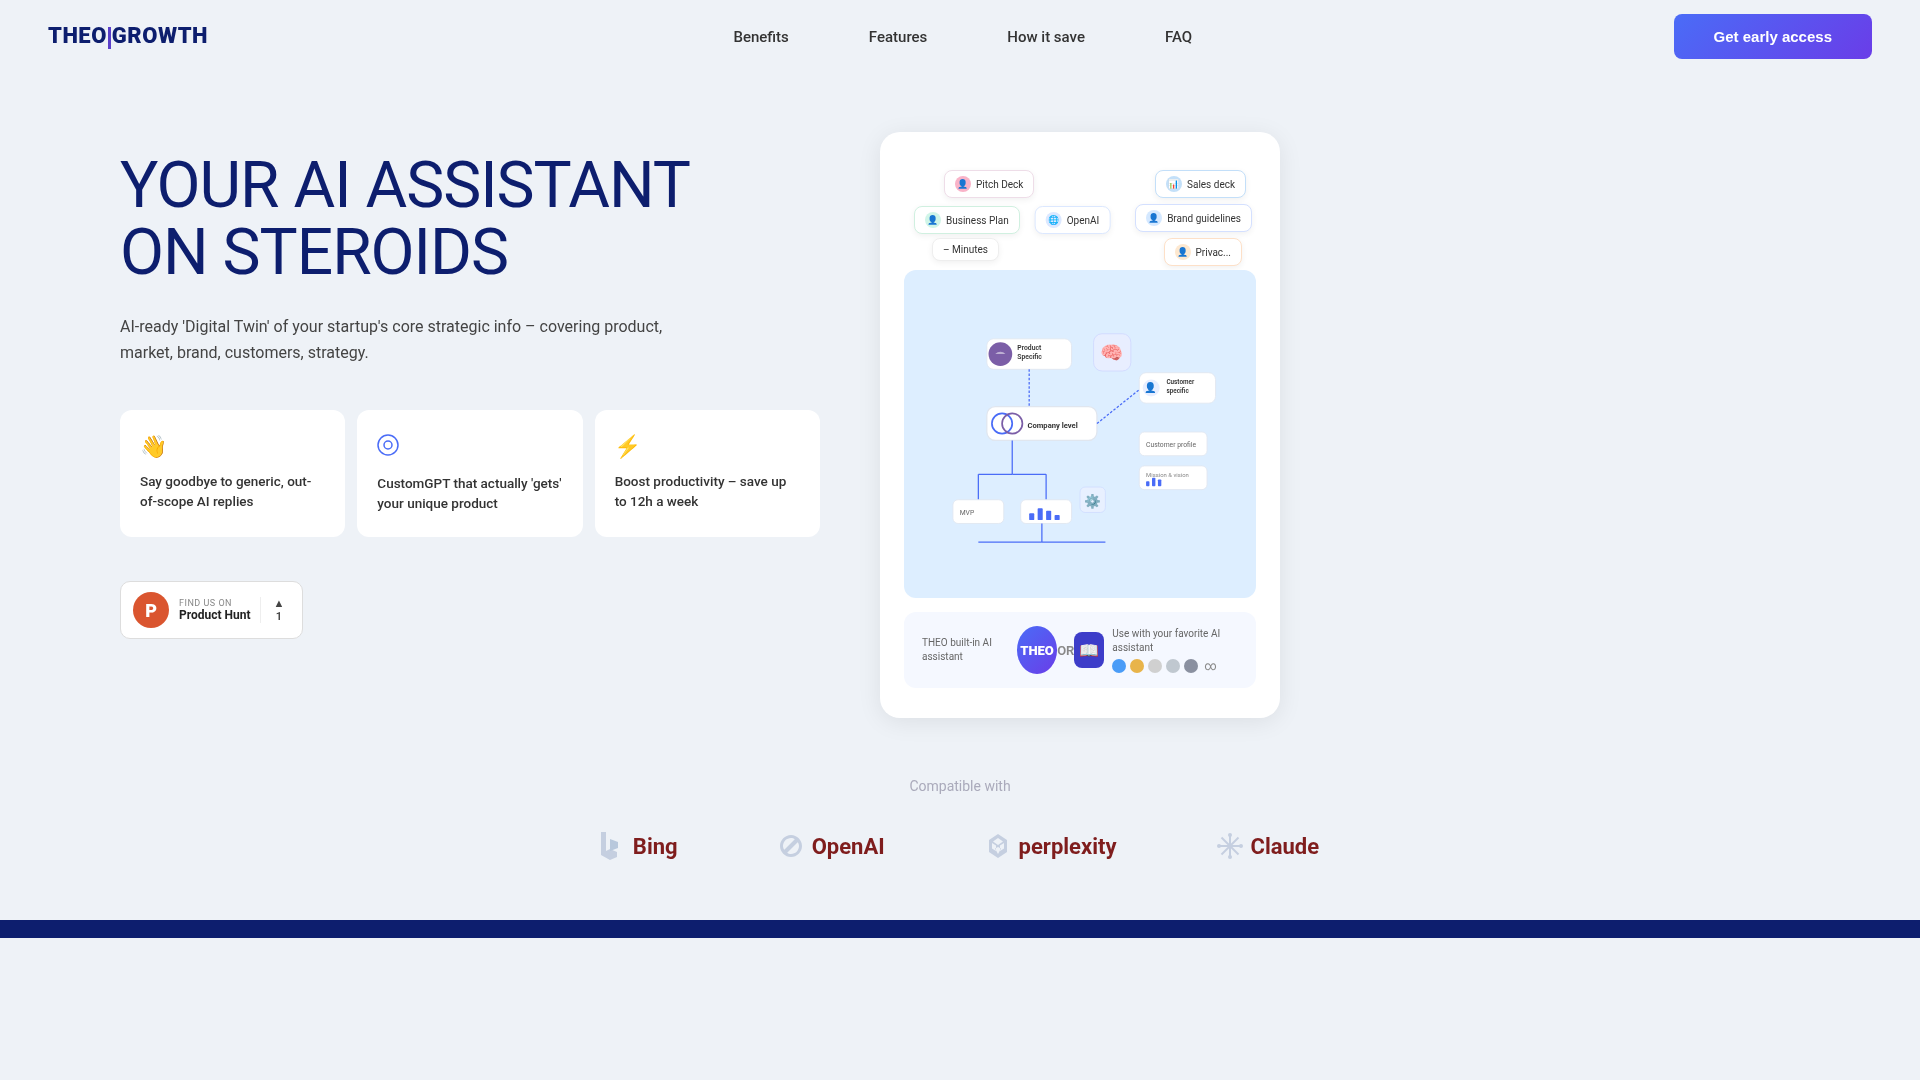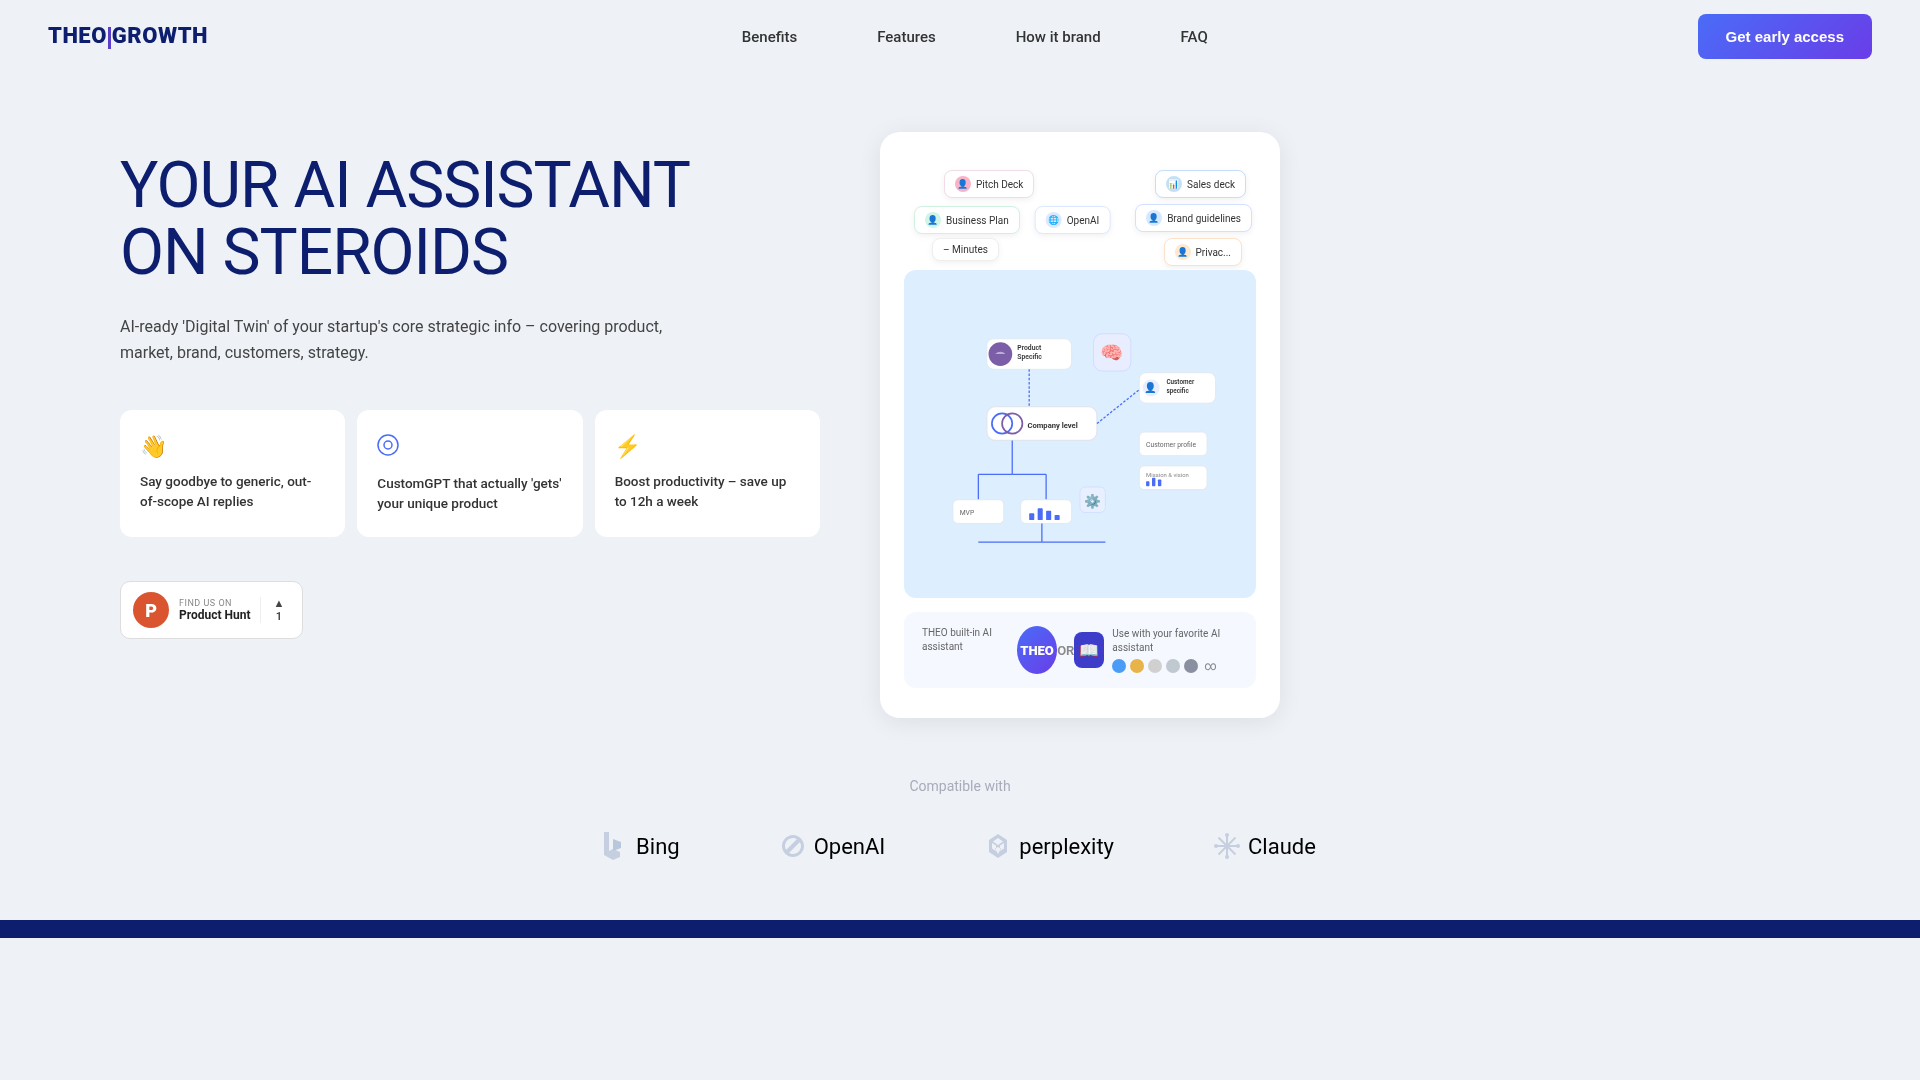--- a/index.html
+++ b/index.html
@@ -53,21 +53,21 @@
       text-decoration: none;
       color: #333;
       font-size: 15px;
       font-weight: 500;
       padding-left: 44px;
     }
     .nav-cta {
       background: linear-gradient(135deg, #4a6cf7, #6a3de8);
       color: white;
       border: none;
-      padding: 14px 28px;
+      padding: 14px 40px;
       border-radius: 8px;
       font-size: 15px;
       font-weight: 600;
       cursor: pointer;
       white-space: nowrap;
     }
 
     
     .hero {
       display: flex;
@@ -202,20 +202,21 @@
     .diagram-bottom {
       display: flex;
       align-items: center;
       justify-content: space-between;
       background: #f5f8ff;
       border-radius: 12px;
       padding: 14px 18px;
     }
     .theo-built {
       display: flex;
+      align-items: center;
       gap: 0;
       font-size: 11px;
       color: #555;
     }
     .theo-circle {
       width: 48px;
       height: 48px;
       background: linear-gradient(135deg, #4a6cf7, #6a3de8);
       border-radius: 50%;
       display: flex;
@@ -271,22 +272,22 @@
       margin-bottom: 38px;
     }
     .compatible-logos {
       display: flex;
       justify-content: center;
       align-items: center;
       gap: 100px;
     }
     .compat-logo {
       font-size: 22px;
-      font-weight: 400;
-      color: #000000;
+      font-weight: 700;
+      color: #7f1d1d;
       display: flex;
       align-items: center;
       gap: 8px;
     }
     .compat-logo svg {
       fill: #c5cfe0;
     }
 
     
     .footer-strip {
@@ -299,21 +300,21 @@
 
 <nav>
   <div class="nav-logo">
     <span class="logo-text">
       <span class="logo-theo">THEO</span><span class="logo-divider"></span><span class="logo-growth">GROWTH</span>
     </span>
   </div>
   <ul class="nav-links">
     <li><a href="#">Benefits</a></li>
     <li><a href="#">Features</a></li>
-    <li><a href="#">How it brand</a></li>
+    <li><a href="#">How it save</a></li>
     <li><a href="#">FAQ</a></li>
   </ul>
   <button class="nav-cta">Get early access</button>
 </nav>
 
 <section class="hero">
   <div class="hero-left">
     <h1 class="hero-title">
       <span>YOUR AI ASSISTANT</span><br>
       <span>ON STEROIDS</span>

